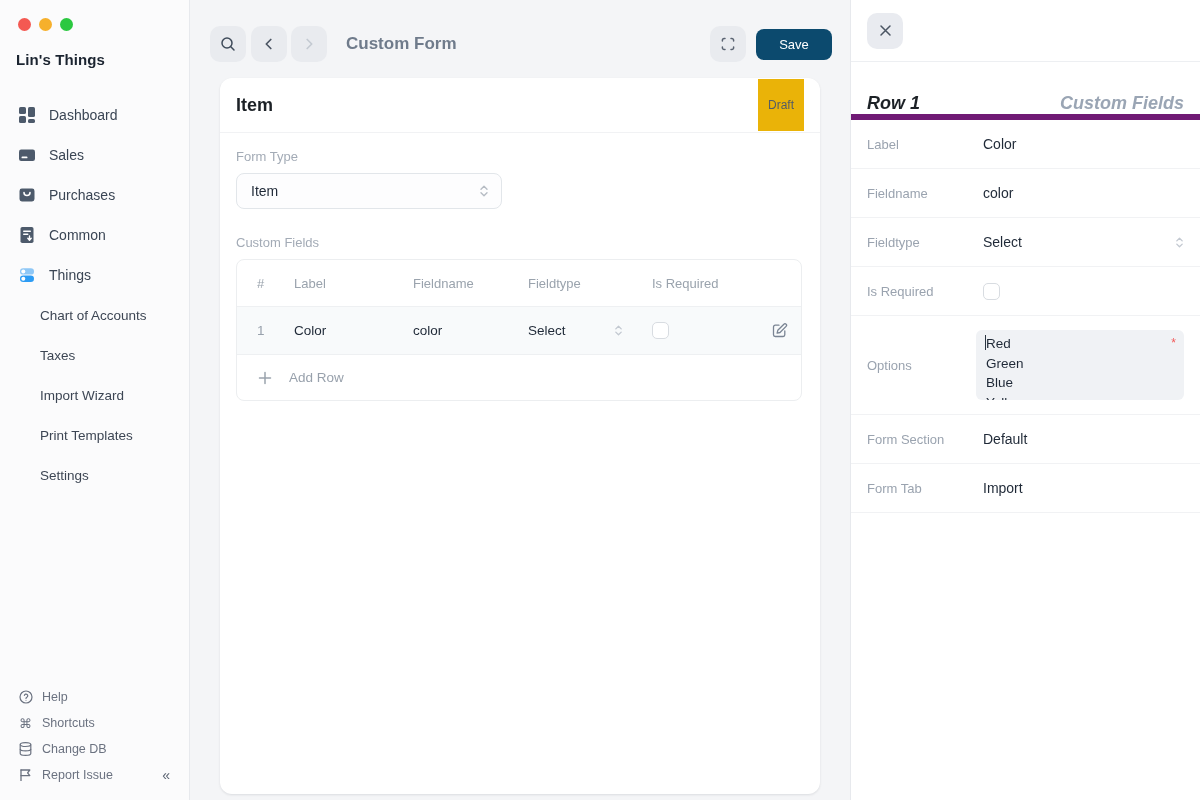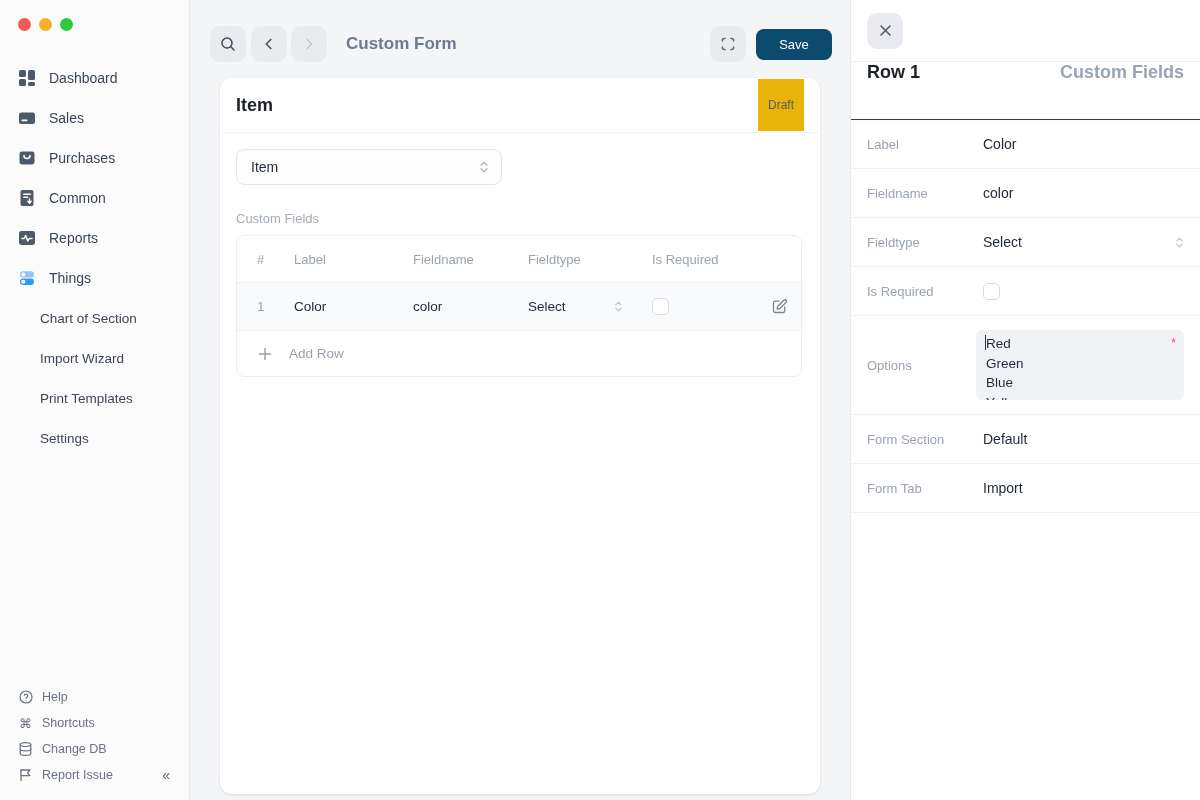--- a/index.html
+++ b/index.html
@@ -57,21 +57,21 @@
   .checkbox { width:17px; height:17px; border:1.5px solid #D8DCE1; border-radius:5px; background:#fff; cursor:pointer; }
   .cell-edit { display:flex; justify-content:center; }
   .edit-btn { background:none; border:none; cursor:pointer; display:flex; }
   .cf-addrow { height:45px; display:flex; align-items:center; padding-left:20px; color:#98A1AC; font-size:13.5px; cursor:pointer; }
   .plus-icon { width:16px; height:16px; margin-right:16px; display:flex; align-items:center; justify-content:center; }
 
   
   .panel { position:absolute; left:850px; top:0; width:350px; height:800px; background:#FFFFFF; border-left:1px solid #E7E9ED; }
   .panel-toolbar { height:62px; display:flex; align-items:center; padding-left:16px; border-bottom:1px solid #EDEFF2; }
   .panel-close { width:36px; height:36px; border:none; border-radius:10px; background:#E9EBF0; display:flex; align-items:center; justify-content:center; cursor:pointer; }
-  .panel-head { height:58px; display:flex; align-items:flex-start; padding:0 16px; border-bottom:1px solid #701a75; }
+  .panel-head { height:58px; display:flex; align-items:flex-end; padding:0 16px; border-bottom:6px solid #701a75;font-style:italic; }
   .panel-row-title { font-size:18px; font-weight:700; color:#1C2126; }
   .panel-title { margin-left:auto; font-size:18px; font-weight:600; color:#9AA5B4; }
   .d-row { display:flex; align-items:center; min-height:49px; padding:0 16px; border-bottom:1px solid #F1F2F4; }
   .d-label { width:116px; flex:none; font-size:13px; color:#9AA3AF; }
   .d-value { font-size:14px; color:#1F2937; }
   .d-row-options { min-height:99px; }
   .opt-box { position:relative; width:209px; height:70px; background:#F0F2F5; border-radius:6px; padding:4px 10px; overflow:hidden; font-size:13.5px; line-height:19.5px; color:#1F2937; cursor:text; }
   .opt-text { display:block; white-space:pre-line; }
   .opt-caret { position:absolute; left:9px; top:5px; width:1px; height:15px; background:#2A3441; }
   .opt-req { position:absolute; top:4px; right:8px; color:#F25A5A; font-size:12px; }
@@ -82,20 +82,21 @@
 <body>
 
 <div class="stage">
 
   <div class="sidebar">
     <div class="traffic">
       <div class="dot red"></div>
       <div class="dot yellow"></div>
       <div class="dot green"></div>
     </div>
+    <div class="ws-title">Lin's Things</div>
 
     <div class="nav">
       <div class="nav-item">
         <span class="nicon">
           <svg width="18" height="18" viewBox="0 0 18 18" fill="#4D5A6B">
               <rect x="1" y="1" width="7" height="7" rx="1.6"></rect>
               <rect x="10" y="1" width="7" height="10" rx="1.6"></rect>
               <rect x="1" y="10" width="7" height="7" rx="1.6"></rect>
               <rect x="10" y="13" width="7" height="4" rx="1.6"></rect>
             </svg>
@@ -127,40 +128,34 @@
               <rect x="5" y="4.5" width="8" height="1.5" rx="0.75" fill="#fff"></rect>
               <rect x="5" y="7.5" width="5.5" height="1.5" rx="0.75" fill="#fff"></rect>
               <path d="M11.5 10v4M9.8 12.3l1.7 1.9 1.7-1.9" fill="none" stroke="#fff" stroke-width="1.4" stroke-linecap="round" stroke-linejoin="round"></path>
             </svg>
         </span>
         <span class="nlabel">Common</span>
       </div>
       <div class="nav-item">
         <span class="nicon">
           <svg width="18" height="18" viewBox="0 0 18 18">
-              <rect x="1" y="2" width="16" height="14" rx="2.4" fill="#4D5A6B"></rect>
-              <path d="M4 9.5h2.2l1.4-3 2.2 5.5 1.4-2.5H14" fill="none" stroke="#fff" stroke-width="1.5" stroke-linecap="round" stroke-linejoin="round"></path>
-            </svg>
-        </span>
-        <span class="nlabel">Reports</span>
-      </div>
-      <div class="nav-item">
-        <span class="nicon">
-          <svg width="18" height="18" viewBox="0 0 18 18">
               <rect x="2" y="2.2" width="14" height="6.4" rx="3.2" fill="#8EC7F6"></rect>
               <circle cx="5.3" cy="5.4" r="2" fill="#fff"></circle>
               <rect x="2" y="9.6" width="14" height="6.4" rx="3.2" fill="#2D9CF4"></rect>
               <circle cx="5.3" cy="12.8" r="2" fill="#fff"></circle>
             </svg>
         </span>
         <span class="nlabel">Things</span>
       </div>
 
       <div class="subnav-item">
-          <span>Chart of Section</span>
+          <span>Chart of Accounts</span>
+        </div>
+      <div class="subnav-item">
+          <span>Taxes</span>
         </div>
       <div class="subnav-item">
           <span>Import Wizard</span>
         </div>
       <div class="subnav-item">
           <span>Print Templates</span>
         </div>
       <div class="subnav-item">
           <span>Settings</span>
         </div>
@@ -241,20 +236,21 @@
       </button>
       <button class="tb-save">Save</button>
     </div>
 
     <div class="card">
       <div class="card-head">
         <div class="card-title">Item</div>
         <div class="badge">Draft</div>
       </div>
       <div class="card-body">
+        <div class="field-label">Form Type</div>
         <div class="select-box">
           <span class="sel-val">Item</span>
           <span class="sel-chev">
             <svg width="10" height="14" viewBox="0 0 10 14" fill="none" stroke="#B6BCC4" stroke-width="1.4" stroke-linecap="round" stroke-linejoin="round">
                 <path d="M2 5.2L5 2.2l3 3"></path>
                 <path d="M2 8.8l3 3 3-3"></path>
               </svg>
           </span>
         </div>
 

